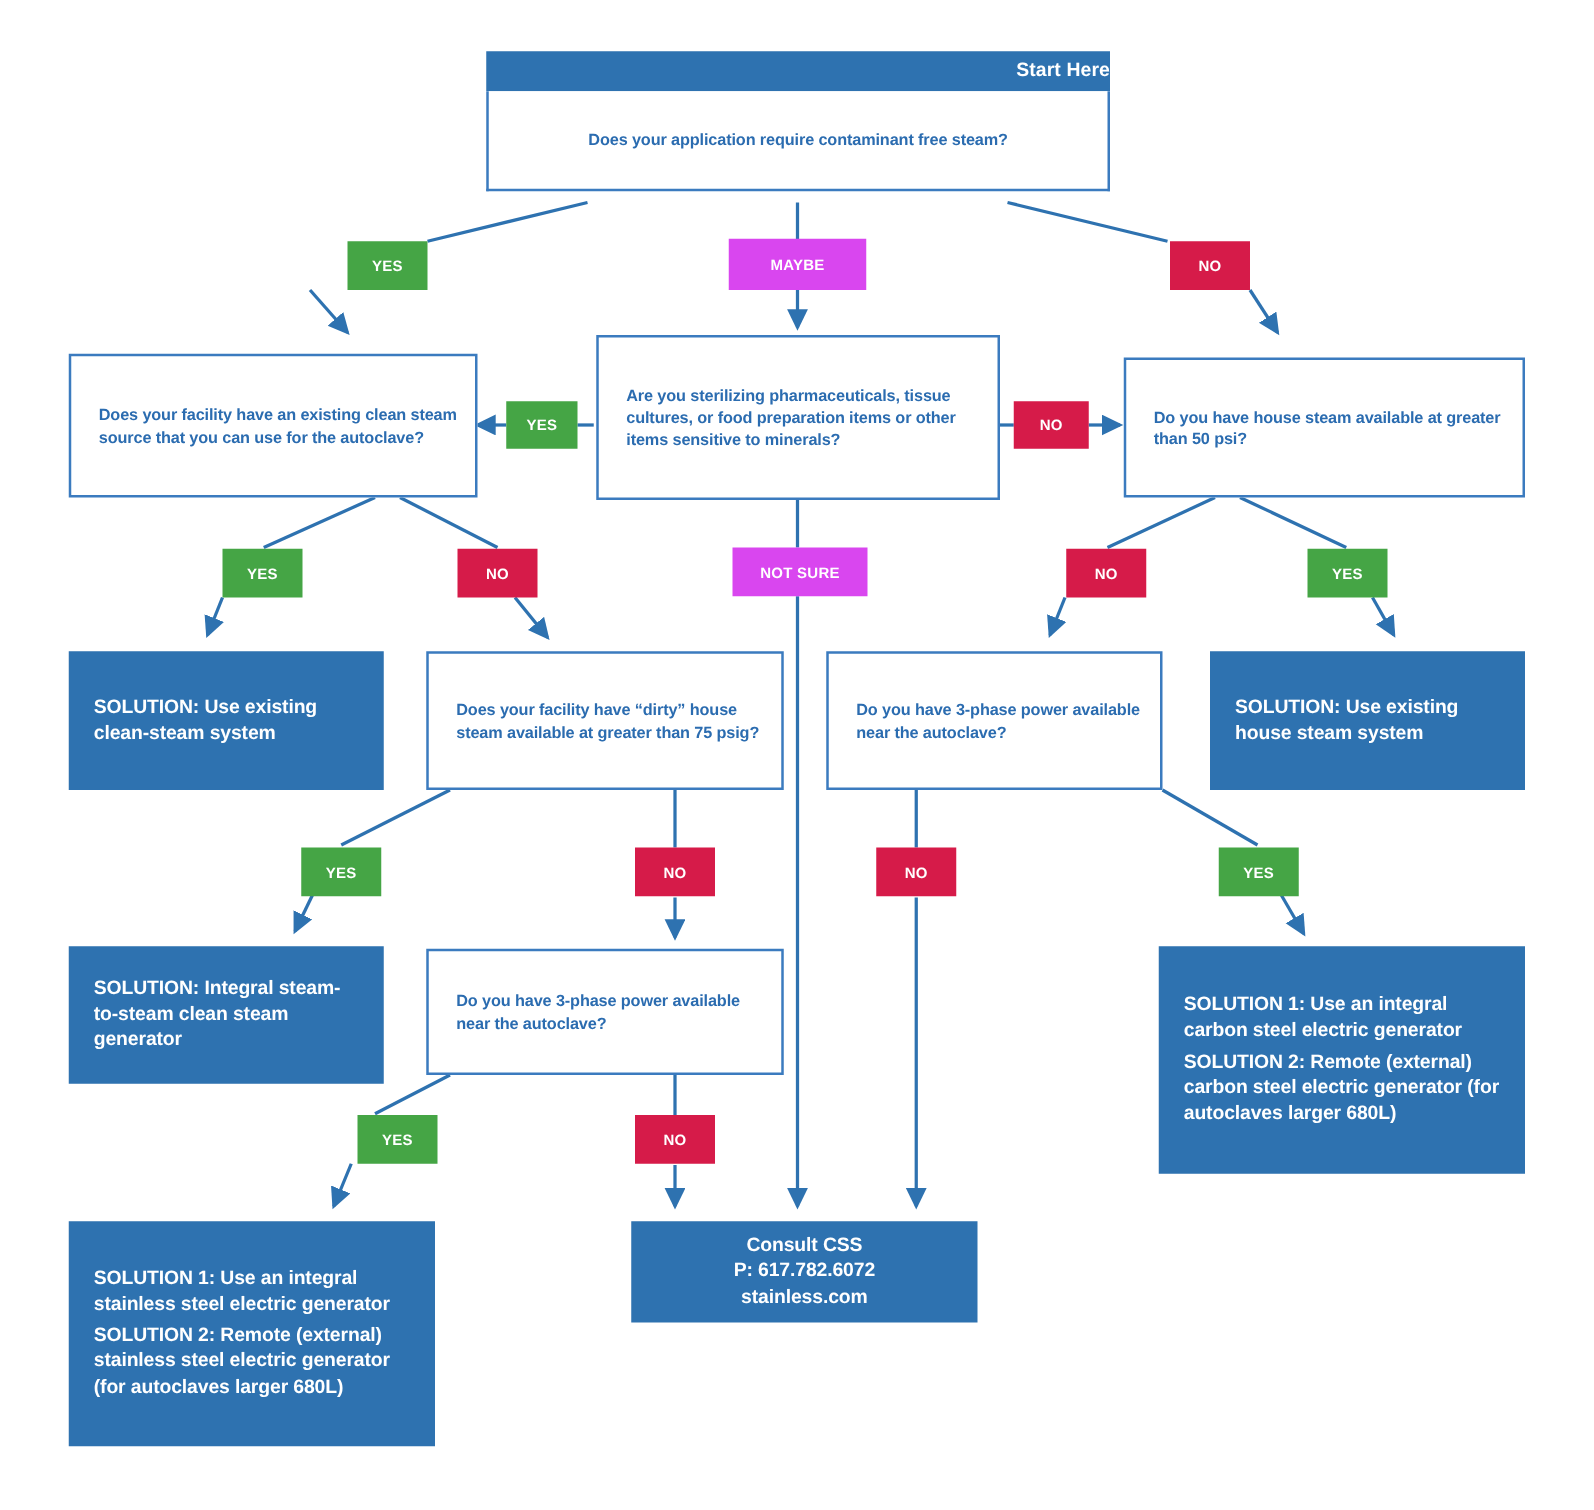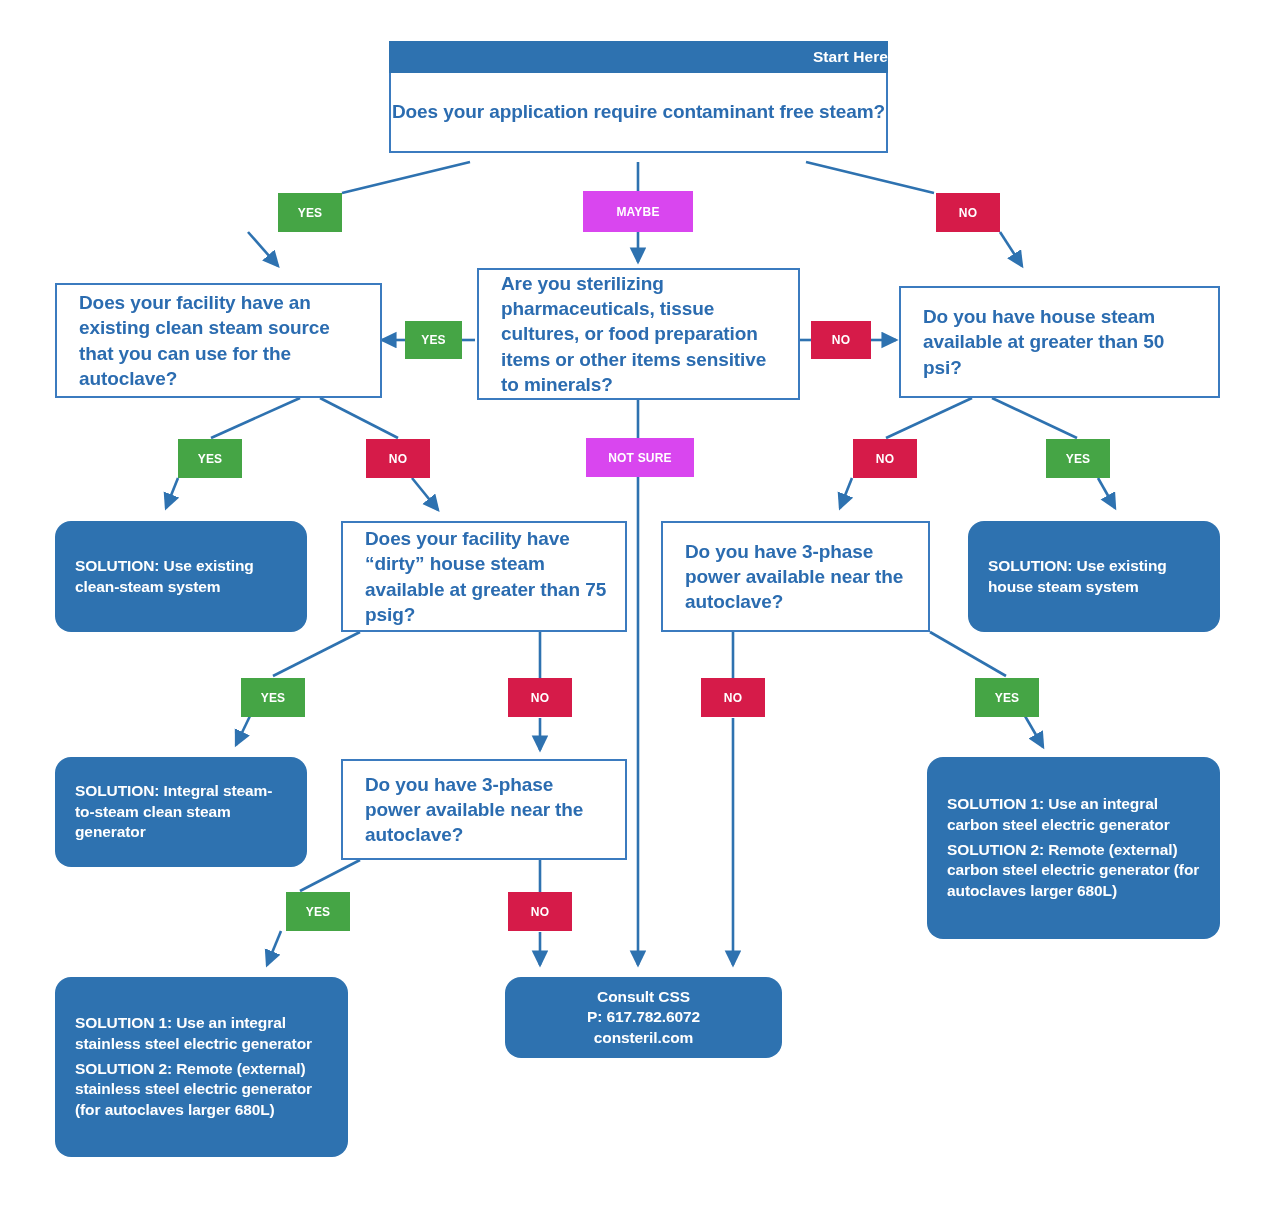--- a/index.html
+++ b/index.html
@@ -32,21 +32,21 @@
   }
   
   .q-box {
     border: 2px solid #3b7bbf;
     background: #ffffff;
     display: flex;
     align-items: center;
   }
   .q-text {
     color: #2b6cb0;
-    font-size: 19px;
+    font-size: 13px;
     line-height: 1.33;
     font-weight: 600;
     padding: 0 14px 0 22px;
     letter-spacing: -0.1px;
   }
   
   .start-header {
     background: #2e72b0;
     color: #ffffff;
     font-size: 15.5px;
@@ -68,21 +68,20 @@
   .start-body .q-text {
     padding: 0;
     text-align: center;
   }
   
   .sol-box {
     background: #2e72b0;
     display: flex;
     flex-direction: column;
     justify-content: center;
-    border-radius: 16px;
   }
   .sol-text {
     color: #ffffff;
     font-size: 15.5px;
     line-height: 1.33;
     font-weight: 600;
     padding: 0 16px 0 20px;
     letter-spacing: -0.1px;
   }
   .sol-text + .sol-text {
@@ -242,16 +241,16 @@
   <div class="badge badge-no" style="left:508px; top:892px; width:64px; height:39px;">NO</div>
 
   <div class="node sol-box" style="left:55px; top:977px; width:293px; height:180px;">
     <div class="sol-text">SOLUTION 1: Use an integral stainless steel electric generator</div>
     <div class="sol-text">SOLUTION 2: Remote (external) stainless steel electric generator (for autoclaves larger 680L)</div>
   </div>
 
   <div class="node sol-box centered" style="left:505px; top:977px; width:277px; height:81px;">
     <div class="sol-text">Consult CSS</div>
     <div class="sol-text">P: 617.782.6072</div>
-    <div class="sol-text">consteril.com</div>
+    <div class="sol-text">stainless.com</div>
   </div>
 
 </div>
 
 </body></html>

